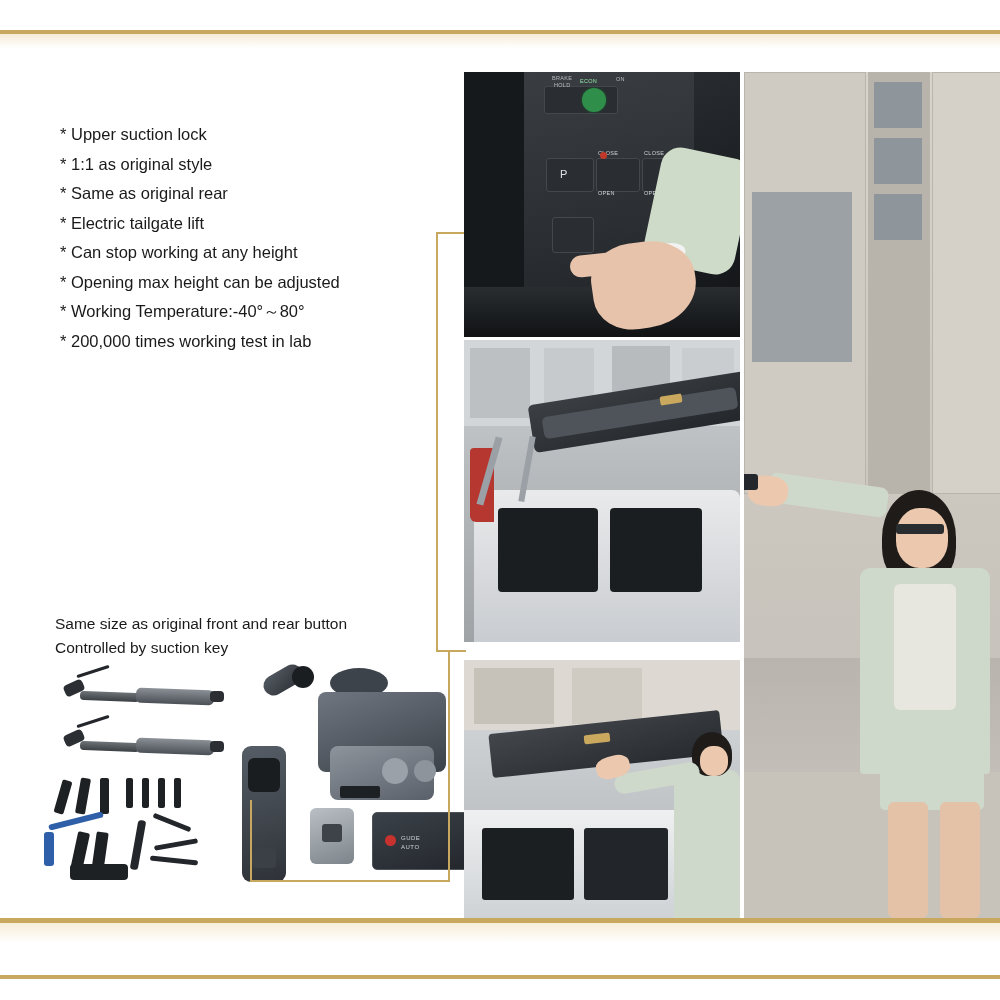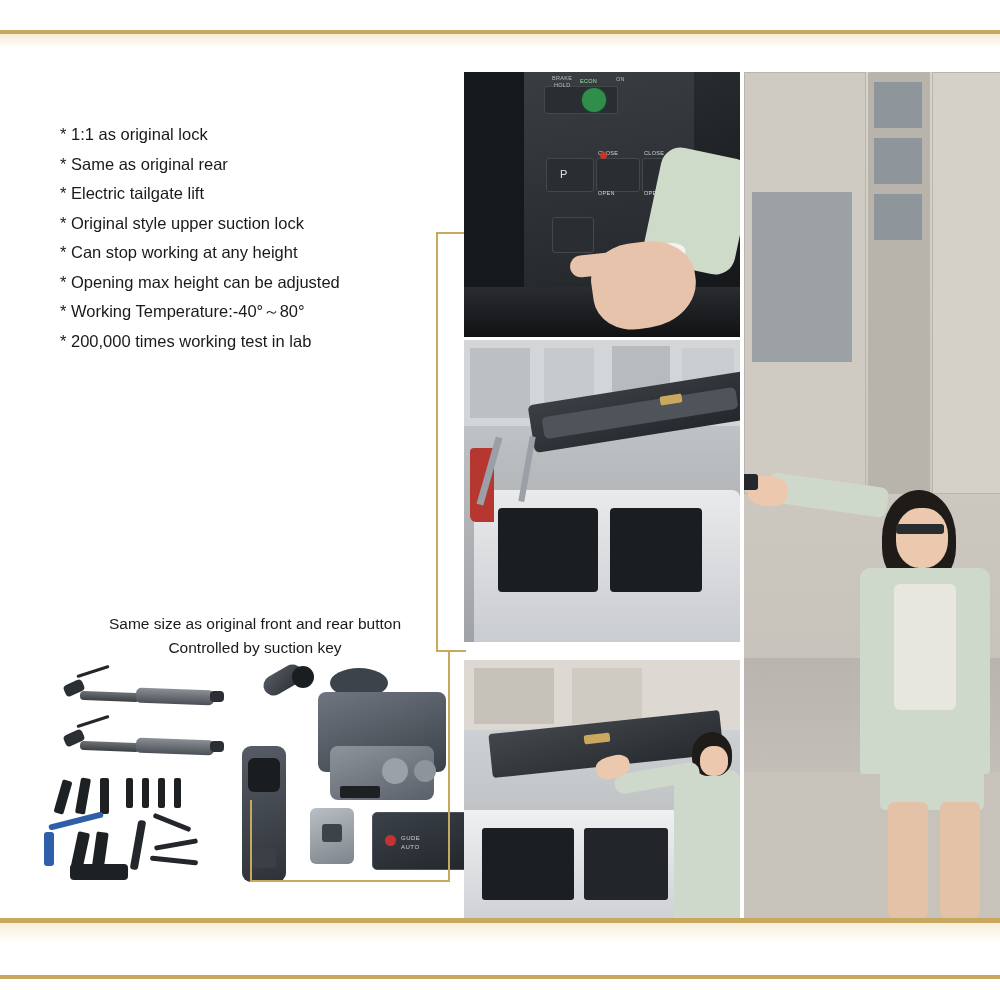--- a/index.html
+++ b/index.html
@@ -20,21 +20,21 @@
   .band-bottom-line{position:absolute;left:0;top:918px;width:1000px;height:5px;background:#c8a85e;}
   .band-bottom-shade{position:absolute;left:0;top:923px;width:1000px;height:20px;
      background:linear-gradient(180deg,#f7eed9 0%, #ffffff 100%);}
   .band-bottom-line2{position:absolute;left:0;top:975px;width:1000px;height:4px;background:#c8a85e;}
 
   
   .features{position:absolute;left:60px;top:120px;width:400px;}
   .feature{font-size:16.5px;color:#1a1a1a;line-height:29.5px;white-space:nowrap;}
 
   
-  .kit-caption{position:absolute;left:55px;top:612px;width:400px;text-align:center;}
+  .kit-caption{position:absolute;left:55px;top:612px;width:400px;text-align:left;}
   .kit-caption div{font-size:15.5px;color:#1a1a1a;line-height:24px;}
 
   
   .kit{position:absolute;left:30px;top:660px;width:430px;height:230px;}
   .rod{position:absolute;background:linear-gradient(180deg,#6e7378,#3b4045);border-radius:4px;}
   .cyl{position:absolute;background:linear-gradient(180deg,#8a9096,#4b5056);border-radius:5px;}
   .cap{position:absolute;background:#2b2f33;border-radius:4px;}
   .wire{position:absolute;background:#23262a;border-radius:3px;}
   .module{position:absolute;background:linear-gradient(160deg,#555b63,#2c3036);border-radius:6px;}
   .ecu{position:absolute;background:linear-gradient(160deg,#3b4149,#23272c);border-radius:5px;border:1px solid #4d535b;}
@@ -102,24 +102,24 @@
 
 <div class="page">
 
   <div class="band band-top-inner"></div>
   <div class="band band-top-shade"></div>
   <div class="band-bottom-line"></div>
   <div class="band-bottom-shade"></div>
   <div class="band-bottom-line2"></div>
 
   <div class="features">
-    <div class="feature">* 1:1 as original lock</div>
+    <div class="feature">* Upper suction lock</div>
+    <div class="feature">* 1:1 as original style</div>
     <div class="feature">* Same as original rear</div>
     <div class="feature">* Electric tailgate lift</div>
-    <div class="feature">* Original style upper suction lock</div>
     <div class="feature">* Can stop working at any height</div>
     <div class="feature">* Opening max height can be adjusted</div>
     <div class="feature">* Working Temperature:-40°～80°</div>
     <div class="feature">* 200,000 times working test in lab</div>
   </div>
 
   <div class="kit-caption">
     <div>Same size as original front and rear button</div>
     <div>Controlled by suction key</div>
   </div>

